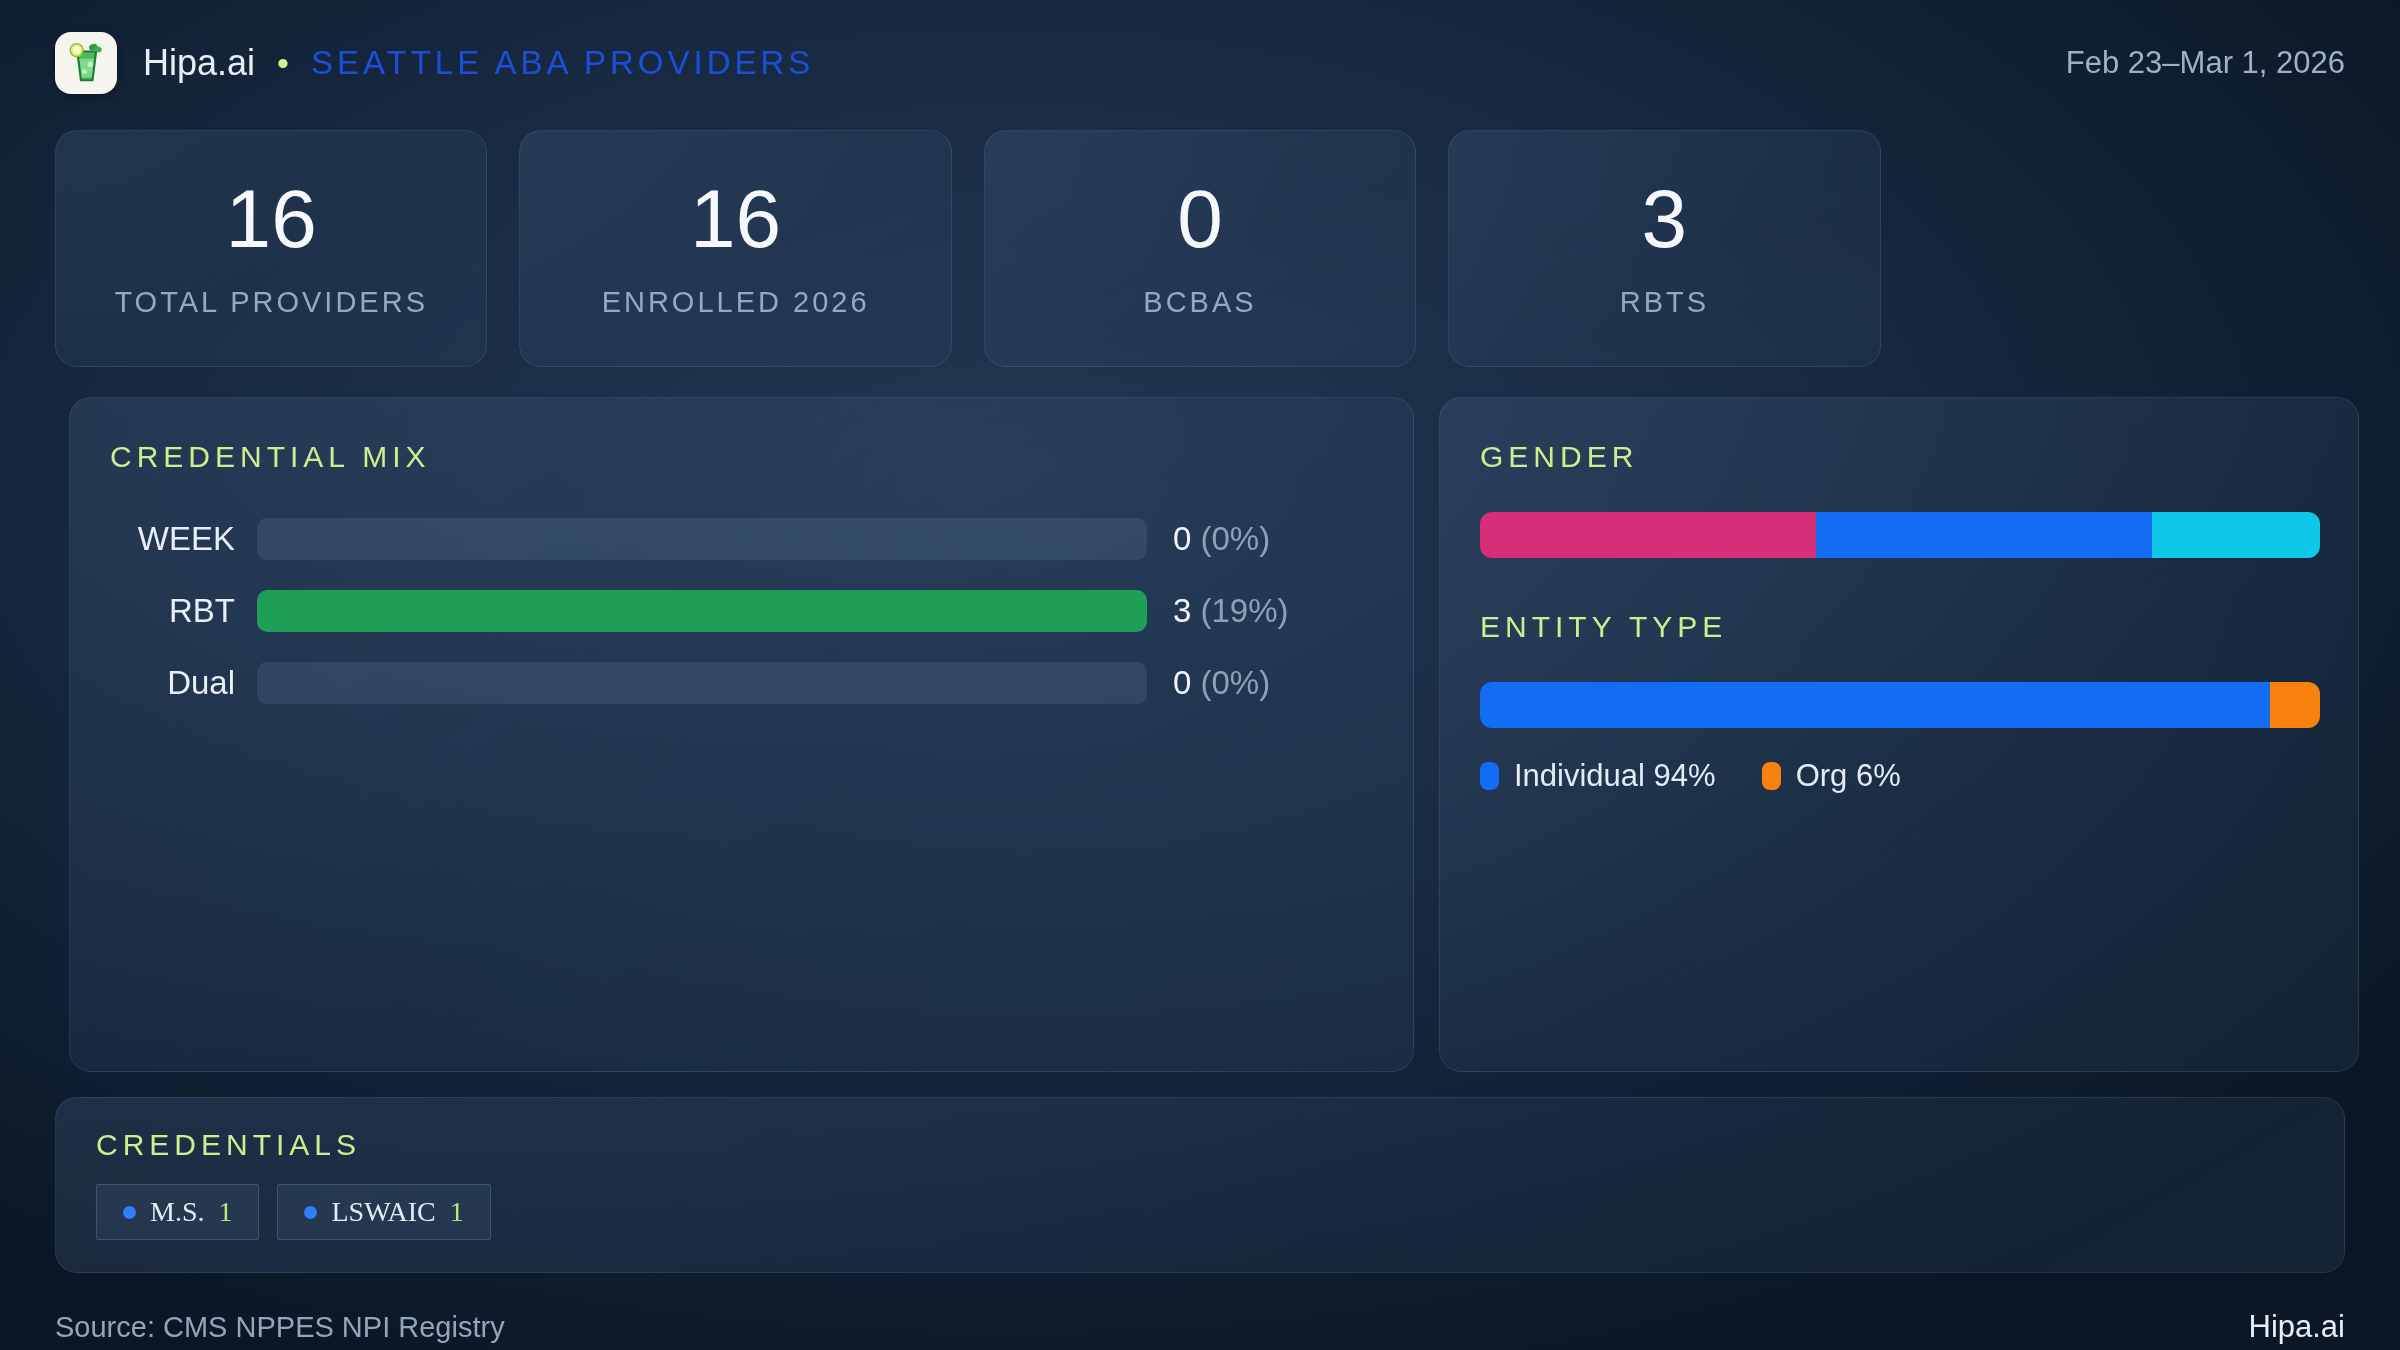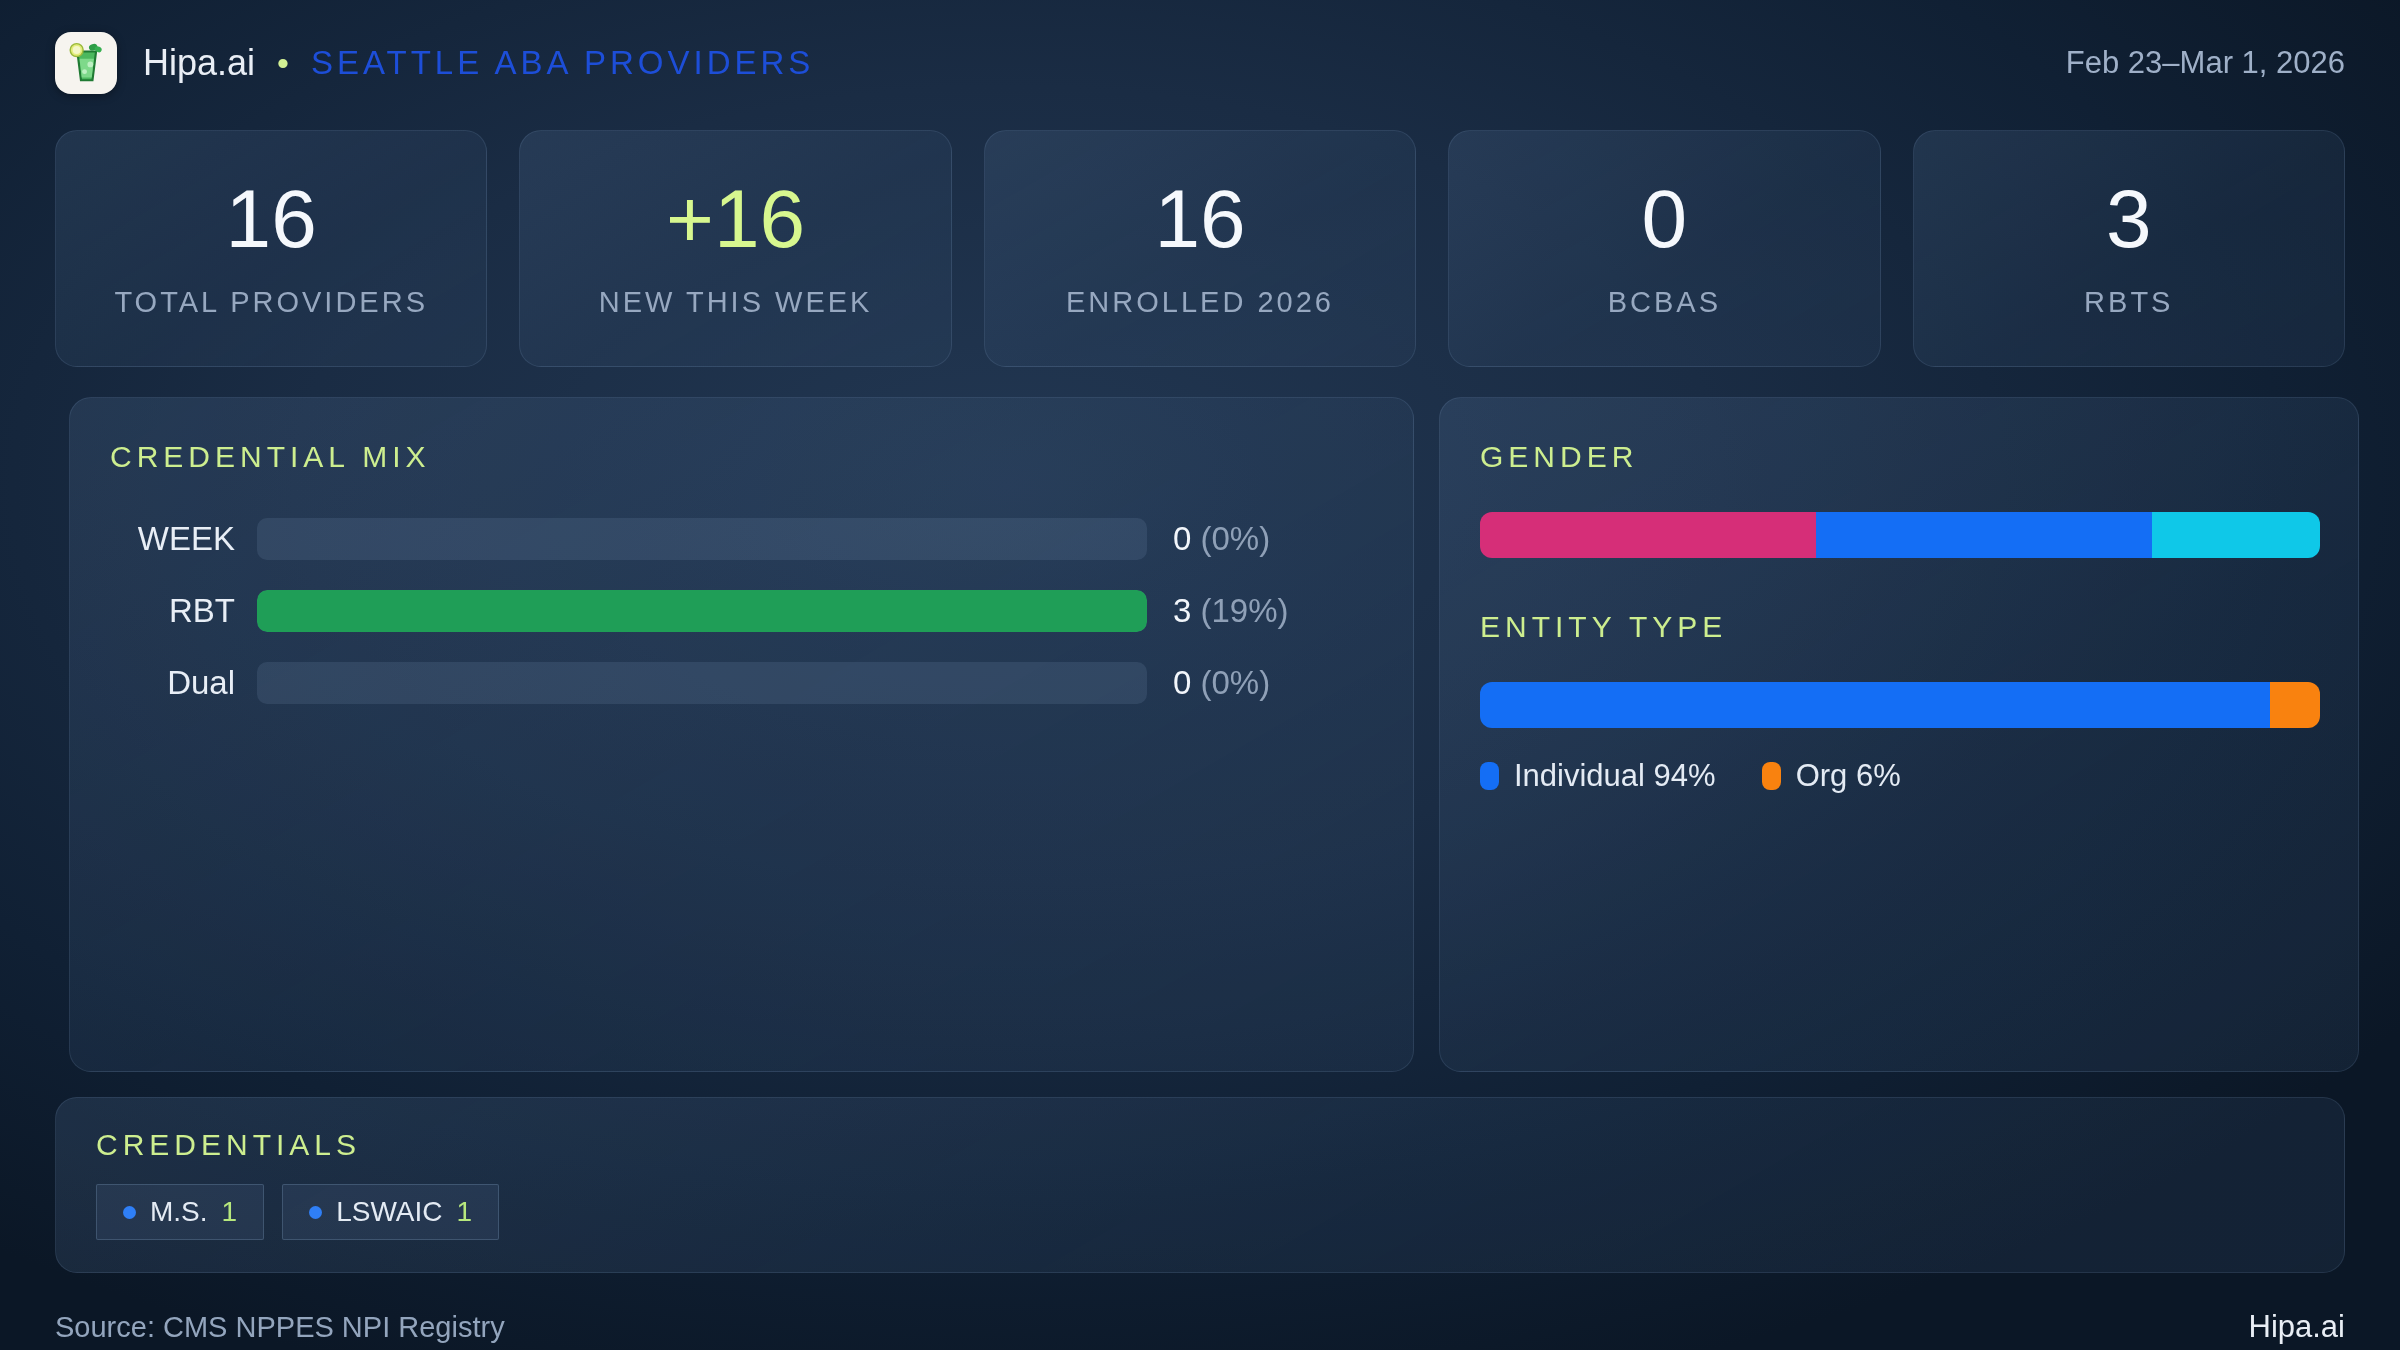--- a/index.html
+++ b/index.html
@@ -72,20 +72,21 @@
   .subheading { margin-top: 52px; }
 
   
   .credentials { margin-top: 25px; padding: 30px 40px 32px 40px; }
   .chips { margin-top: 22px; display: flex; gap: 18px; }
   .chip {
     display: inline-flex; align-items: center; gap: 14px;
     padding: 11px 26px; border-radius: 2px;
     background: rgba(96,128,168,0.14);
     border: 1px solid rgba(160,190,228,0.22);
+    font-family: Liberation Serif, serif;
   }
   .chip-dot { width: 13px; height: 13px; border-radius: 50%; }
   .chip-label { font-size: 28px; color: #e4ebf4; }
   .chip-count { font-size: 28px; color: #b7e87d; }
 
   
   .footer { display: flex; justify-content: space-between; align-items: center; margin-top: 36px; }
   .footer-source { font-size: 29px; color: #93a5bd; }
   .footer-brand { font-size: 31px; color: #e9eef5; }
 </style>
@@ -112,24 +113,20 @@
     <div class="page-title">SEATTLE ABA PROVIDERS</div>
     <div class="date-range">Feb 23–Mar 1, 2026</div>
   </div>
 
   <div class="stats">
     <div class="card">
       <div class="stat-value">16</div>
       <div class="stat-label">TOTAL PROVIDERS</div>
     </div>
     <div class="card">
-      <div class="stat-value accent">+16</div>
-      <div class="stat-label">NEW THIS WEEK</div>
-    </div>
-    <div class="card">
       <div class="stat-value">16</div>
       <div class="stat-label">ENROLLED 2026</div>
     </div>
     <div class="card">
       <div class="stat-value">0</div>
       <div class="stat-label">BCBAS</div>
     </div>
     <div class="card">
       <div class="stat-value">3</div>
       <div class="stat-label">RBTS</div>

